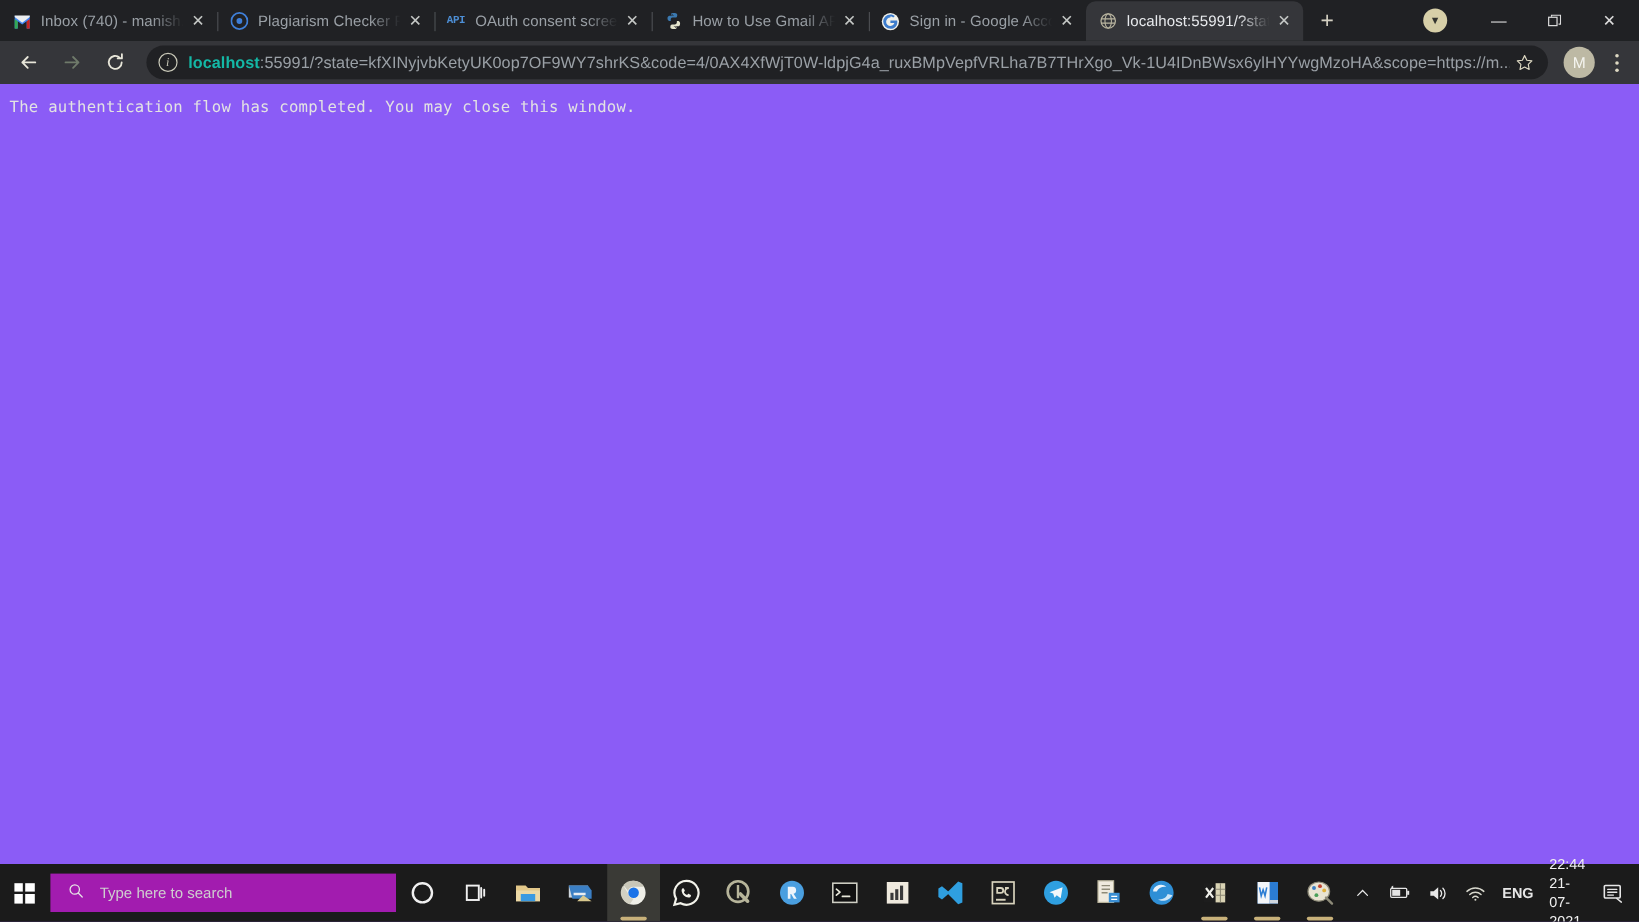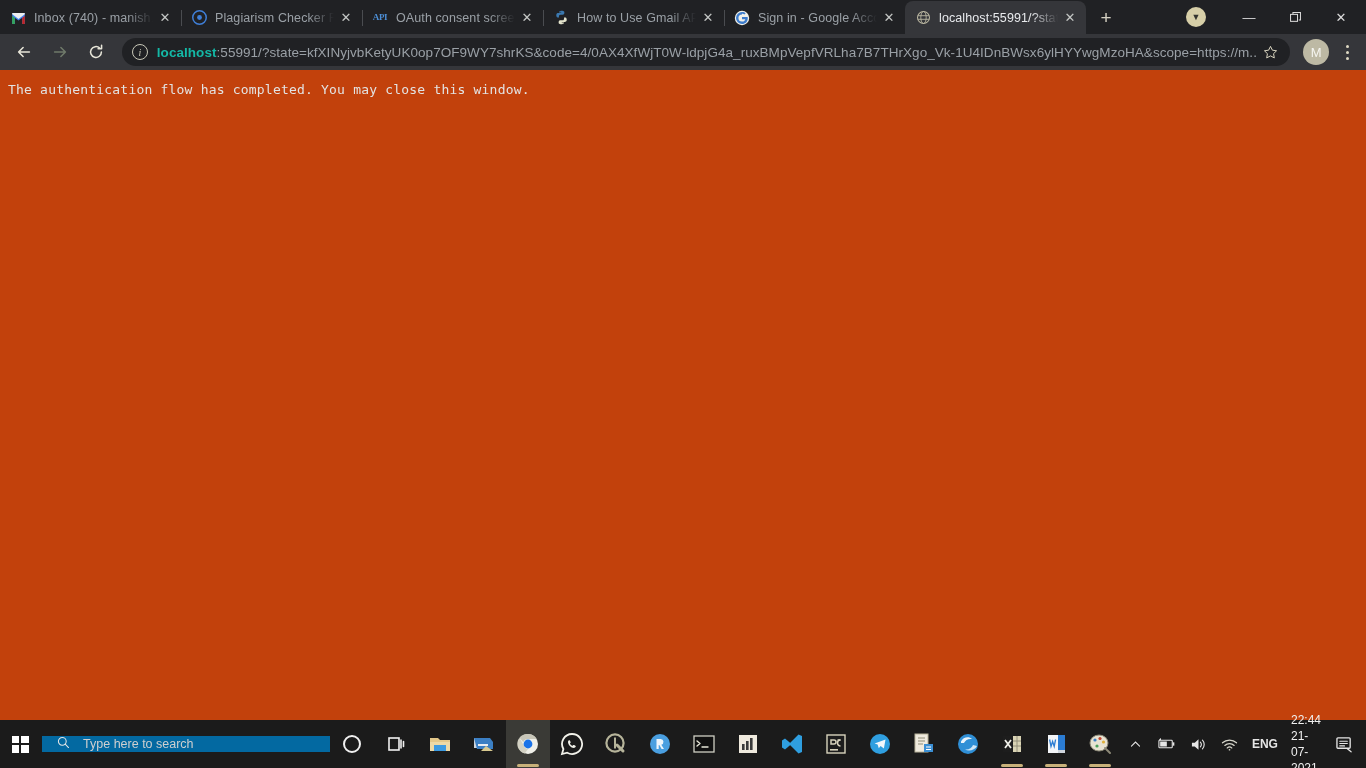--- a/index.html
+++ b/index.html
@@ -127,21 +127,21 @@
   .menu-dots {
     width: 26px; height: 30px;
     display: flex; flex-direction: column; align-items: center; justify-content: center;
     gap: 3px;
   }
   .menu-dots i { width: 3px; height: 3px; border-radius: 50%; background: #ded9c3; display: block; }
 
   
   .page {
     height: calc(720px - 34px - 36px);
-    background: #c2410c;
+    background: #8b5cf6;
     padding: 12px 0 0 8px;
   }
   .page-text {
     font-family: "DejaVu Sans Mono", "Liberation Mono", monospace;
     font-size: 13px;
     color: #e3e3e3;
     letter-spacing: 0.2px;
     white-space: pre;
   }
 
@@ -152,22 +152,22 @@
     background: #1b1b1b;
     display: flex; align-items: center;
   }
   .start {
     width: 48px; height: 48px;
     display: flex; align-items: center; justify-content: center;
   }
   .winlogo { width: 17px; height: 17px; display: grid; grid-template-columns: 1fr 1fr; grid-template-rows: 1fr 1fr; gap: 1.6px; }
   .winlogo span { background: #ffffff; display: block; }
   .searchbox {
-    width: 342px; height: 16px; margin-left: 2px;
-    background: #0369a1;
+    width: 342px; height: 32px; margin-left: 2px;
+    background: #a21caf;
     display: flex; align-items: center;
     padding-left: 14px;
     color: #cfcfcf; font-size: 12.5px;
   }
   .searchbox .mag { margin-right: 12px; font-size: 13px; color: #e6e6e6; }
   .tbicons { display: flex; align-items: center; height: 48px; }
   .tbi {
     width: 44px; height: 48px;
     display: flex; align-items: center; justify-content: center;
     position: relative;
@@ -217,21 +217,21 @@
               <circle cx="10" cy="10" r="9" fill="none" stroke="#3f7fd8" stroke-width="2"></circle>
               <circle cx="10" cy="10" r="3.2" fill="#3f7fd8"></circle>
             </svg>
         </span>
         <span class="title">Plagiarism Checker Fre</span>
         <span class="tabclose">✕</span>
         <span class="sep"></span>
       </div>
 
       <div class="tab">
-        <span class="favicon" style="color:#4d8fd6;font-weight:700;font-size:9px;letter-spacing:-0.3px;font-family:Liberation Serif, serif;">API</span>
+        <span class="favicon" style="color:#4d8fd6;font-weight:700;font-size:9px;letter-spacing:-0.3px;font-family:Liberation Mono, monospace;">API</span>
         <span class="title">OAuth consent screen</span>
         <span class="tabclose">✕</span>
         <span class="sep"></span>
       </div>
 
       <div class="tab">
         <span class="favicon">
           <svg width="15" height="15" viewBox="0 0 20 20">
               <path d="M9.8 1c-3 0-2.8 1.3-2.8 1.3v1.4h2.9v.4H5.6S3 3.9 3 7s2.3 3 2.3 3h1.3V8.5s-.1-2.3 2.2-2.3h2.9s2.1 0 2.1-2.1V3S14.2 1 9.8 1zM8.2 2.2c.3 0 .5.2.5.5s-.2.6-.5.6-.6-.3-.6-.6.3-.5.6-.5z" fill="#3b79b0"></path>
               <path d="M10.2 19c3 0 2.8-1.3 2.8-1.3v-1.4h-2.9v-.4h4.3s2.6.3 2.6-2.9-2.3-3-2.3-3h-1.3v1.5s.1 2.3-2.2 2.3H8.3s-2.1 0-2.1 2.1V17s-.4 2 4 2zm1.6-1.2c-.3 0-.5-.2-.5-.5s.2-.6.5-.6.6.3.6.6-.3.5-.6.5z" fill="#e4e4cc"></path>

